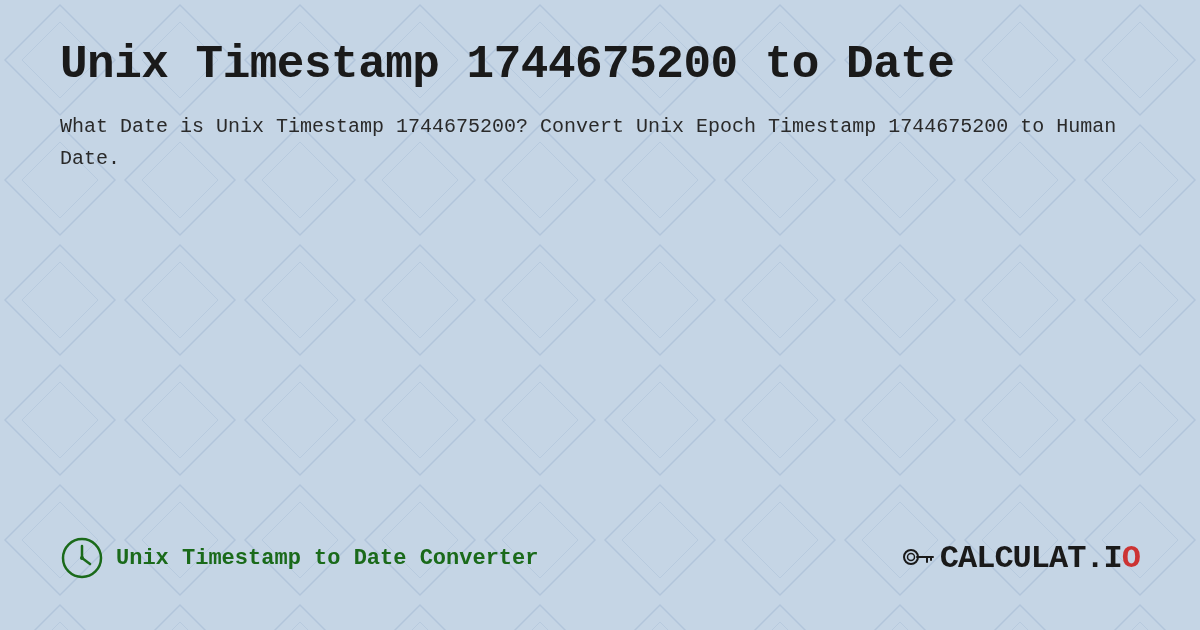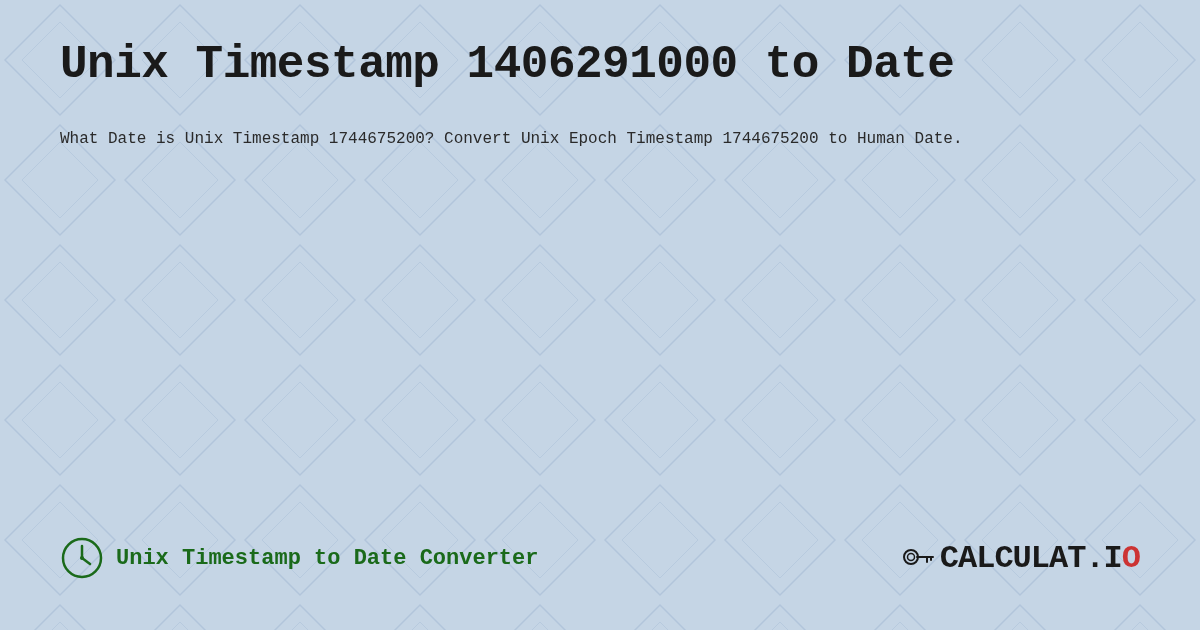--- a/index.html
+++ b/index.html
@@ -40,24 +40,24 @@
     .main-title {
       font-size: 46px;
       font-weight: 900;
       color: #1a1a1a;
       letter-spacing: -0.5px;
       margin-bottom: 10px;
       line-height: 1.1;
     }
 
     .description {
-      font-size: 16px;
+      font-size: 20px;
       color: #2a2a2a;
       line-height: 1.6;
-      margin-top: 36px;
+      margin-top: 20px;
       font-weight: 400;
     }
 
     .result-section {
       margin-top: 10px;
     }
 
     .result-text {
       font-size: 32px;
       font-weight: 900;
@@ -125,21 +125,21 @@
 
       <polygon points="60,22 98,60 60,98 22,60" fill="none" stroke="#aac0d8" stroke-width="1" opacity="0.5"></polygon>
     </pattern>
   </defs>
   <rect width="1200" height="630" fill="#c5d5e5"></rect>
   <rect width="1200" height="630" fill="url(#diamonds)"></rect>
 </svg>
 
 <div class="content">
   <div>
-    <h1 class="main-title">Unix Timestamp 1406291000 to Date</h1>
+    <h1 class="main-title">Unix Timestamp 1744675200 to Date</h1>
 
     <p class="description">What Date is Unix Timestamp 1744675200? Convert Unix Epoch Timestamp 1744675200 to Human Date.</p>
   </div>
 
 
   <div class="footer">
     <div class="footer-left">
 
       <svg class="clock-icon" viewBox="0 0 44 44" xmlns="http://www.w3.org/2000/svg">
         <circle cx="22" cy="22" r="19" fill="none" stroke="#1a6a1a" stroke-width="2.5"></circle>

